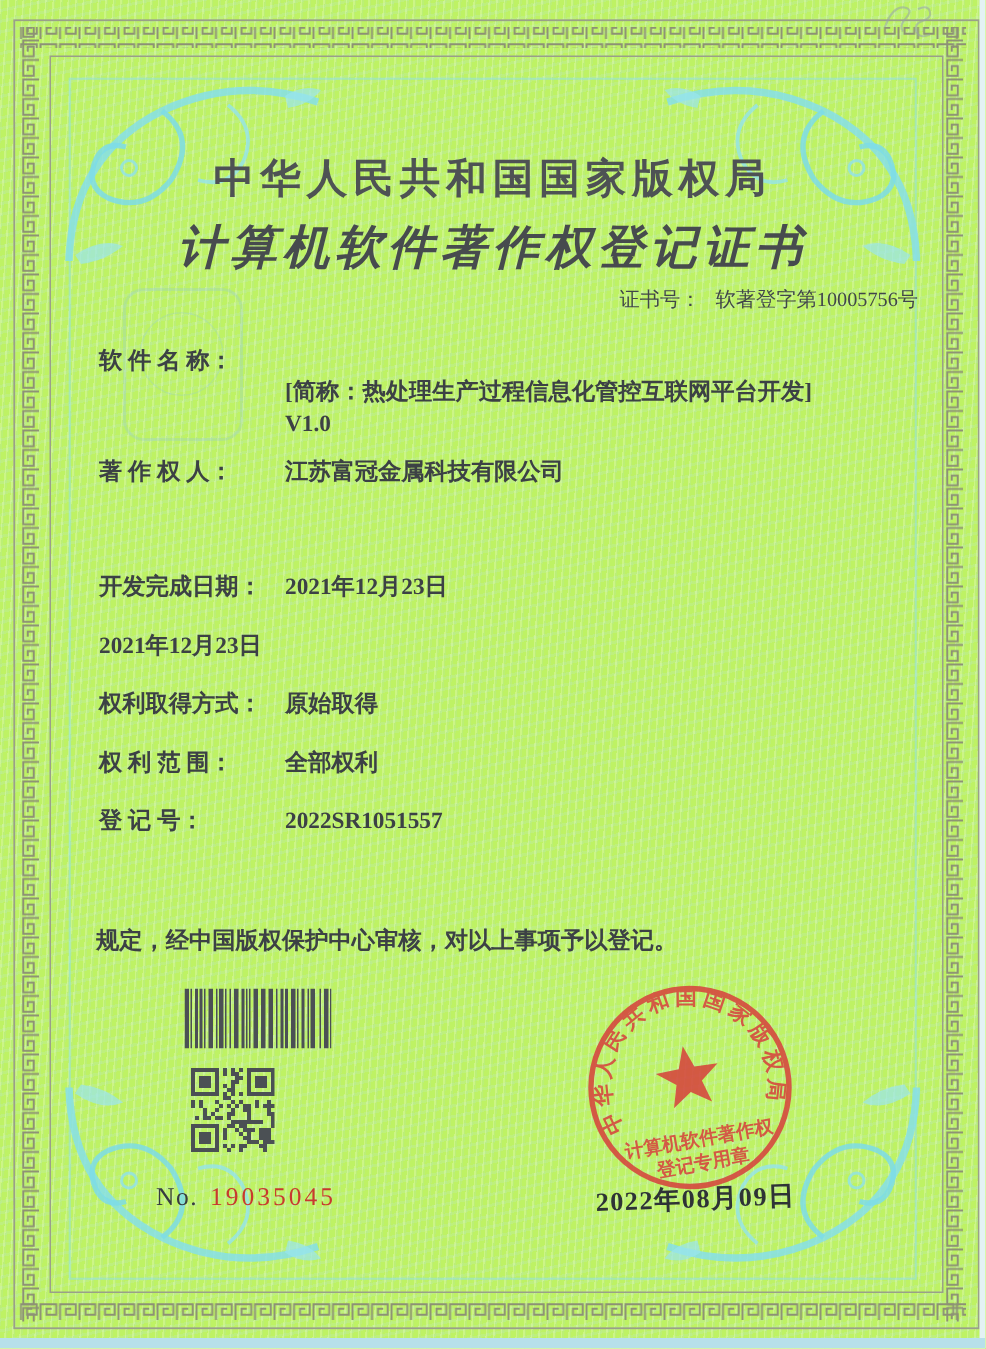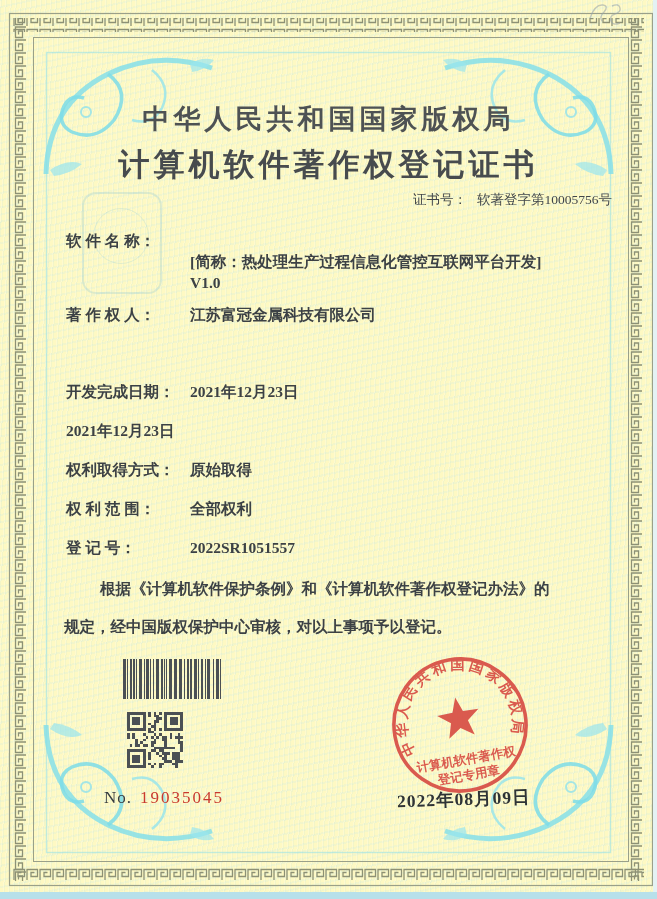--- a/index.html
+++ b/index.html
@@ -1,19 +1,19 @@
 <!DOCTYPE html>
 <html><head>
 <meta charset="utf-8">
 <style>
   html,body{margin:0;padding:0;}
   .page{
     position:relative;
     width:657px;height:899px;
-    background:#fef9c3;
+    background:#bef264;
     overflow:hidden;
     font-family:"Liberation Serif","DejaVu Serif",serif;
   }
   .page::before{ 
     content:"";position:absolute;inset:0;
     background:
       repeating-linear-gradient(94deg, rgba(255,255,255,.22) 0 1px, rgba(170,220,228,.14) 1px 2px, rgba(217,237,239,0) 2px 5px),
       repeating-linear-gradient(-12deg, rgba(190,230,236,.18) 0 2px, rgba(217,237,239,0) 2px 7px);
     pointer-events:none;
   }
@@ -22,21 +22,21 @@
   .right-edge{position:absolute;top:0;bottom:0;right:0;width:4px;background:#e4f2f4;}
 
   .authority{
     position:absolute;left:0;top:101px;width:100%;
     text-align:center;font-size:27px;font-weight:bold;color:#4e5254;
     letter-spacing:4px;white-space:nowrap;
   }
   .cert-title{
     position:absolute;left:0;top:144px;width:100%;
     text-align:center;font-size:31px;font-weight:bold;color:#474b4e;
-    letter-spacing:4px;white-space:nowrap;
+    letter-spacing:4px;white-space:nowrap;font-style:italic;
   }
   .cert-no{
     position:absolute;right:45px;top:191px;
     font-size:13.5px;font-weight:normal;color:#41464a;white-space:nowrap;
   }
   .cert-no .gap{display:inline-block;width:10px;}
 
   .row{
     position:absolute;left:66px;display:flex;align-items:flex-start;
     font-size:15.5px;font-weight:bold;color:#3c4145;line-height:21px;white-space:nowrap;
@@ -145,21 +145,20 @@
   </div>
   <div class="row" style="top:498px">
     <span class="lbl">权 利 范 围：</span>
     <span class="val">全部权利</span>
   </div>
   <div class="row" style="top:537px">
     <span class="lbl">登  记  号：</span>
     <span class="val">2022SR1051557</span>
   </div>
 
-  <div class="stmt" style="left:100px;top:579px">根据《计算机软件保护条例》和《计算机软件著作权登记办法》的</div>
   <div class="stmt" style="left:64px;top:617px">规定，经中国版权保护中心审核，对以上事项予以登记。</div>
 
   <div class="barcode-box">
     <svg id="barcode" width="98" height="40" viewBox="0 0 98 40" aria-hidden="true">
         <rect x="0" y="0" width="3" height="40" fill="#4b5054"></rect>
         <rect x="4" y="0" width="1" height="40" fill="#4b5054"></rect>
         <rect x="7" y="0" width="2" height="40" fill="#4b5054"></rect>
         <rect x="10" y="0" width="2" height="40" fill="#4b5054"></rect>
         <rect x="13" y="0" width="1" height="40" fill="#4b5054"></rect>
         <rect x="16" y="0" width="3" height="40" fill="#4b5054"></rect>

